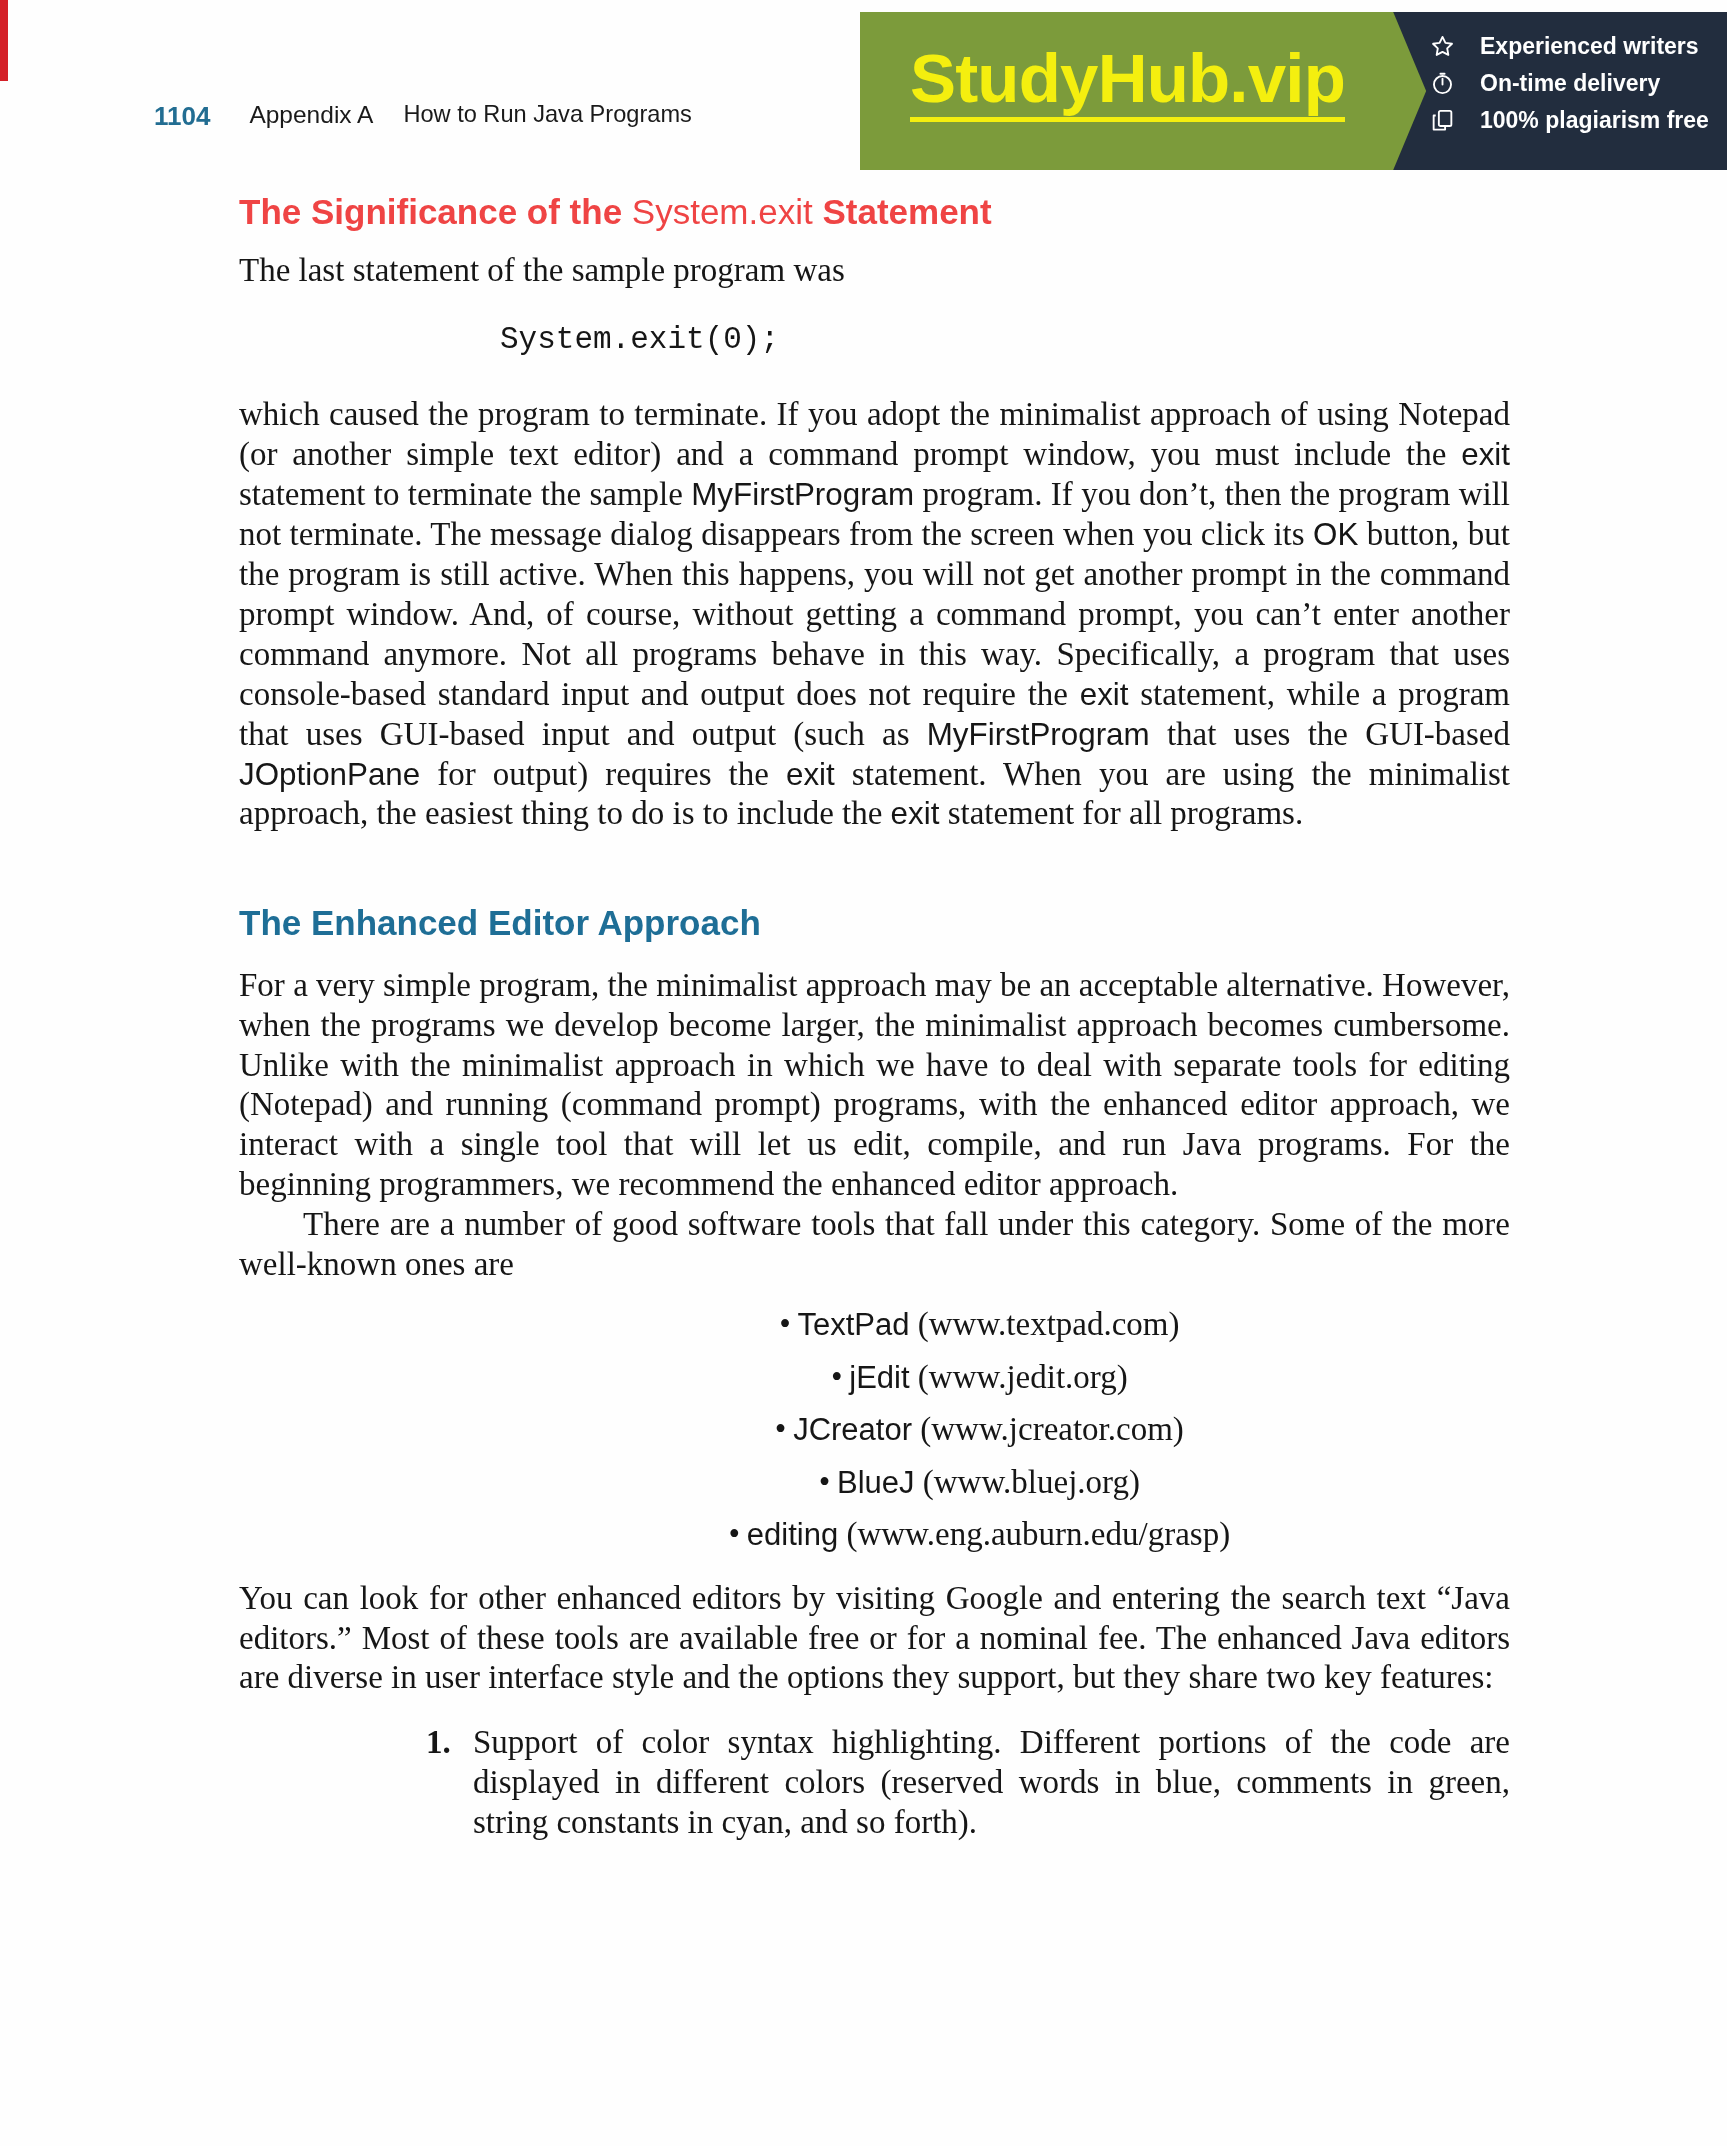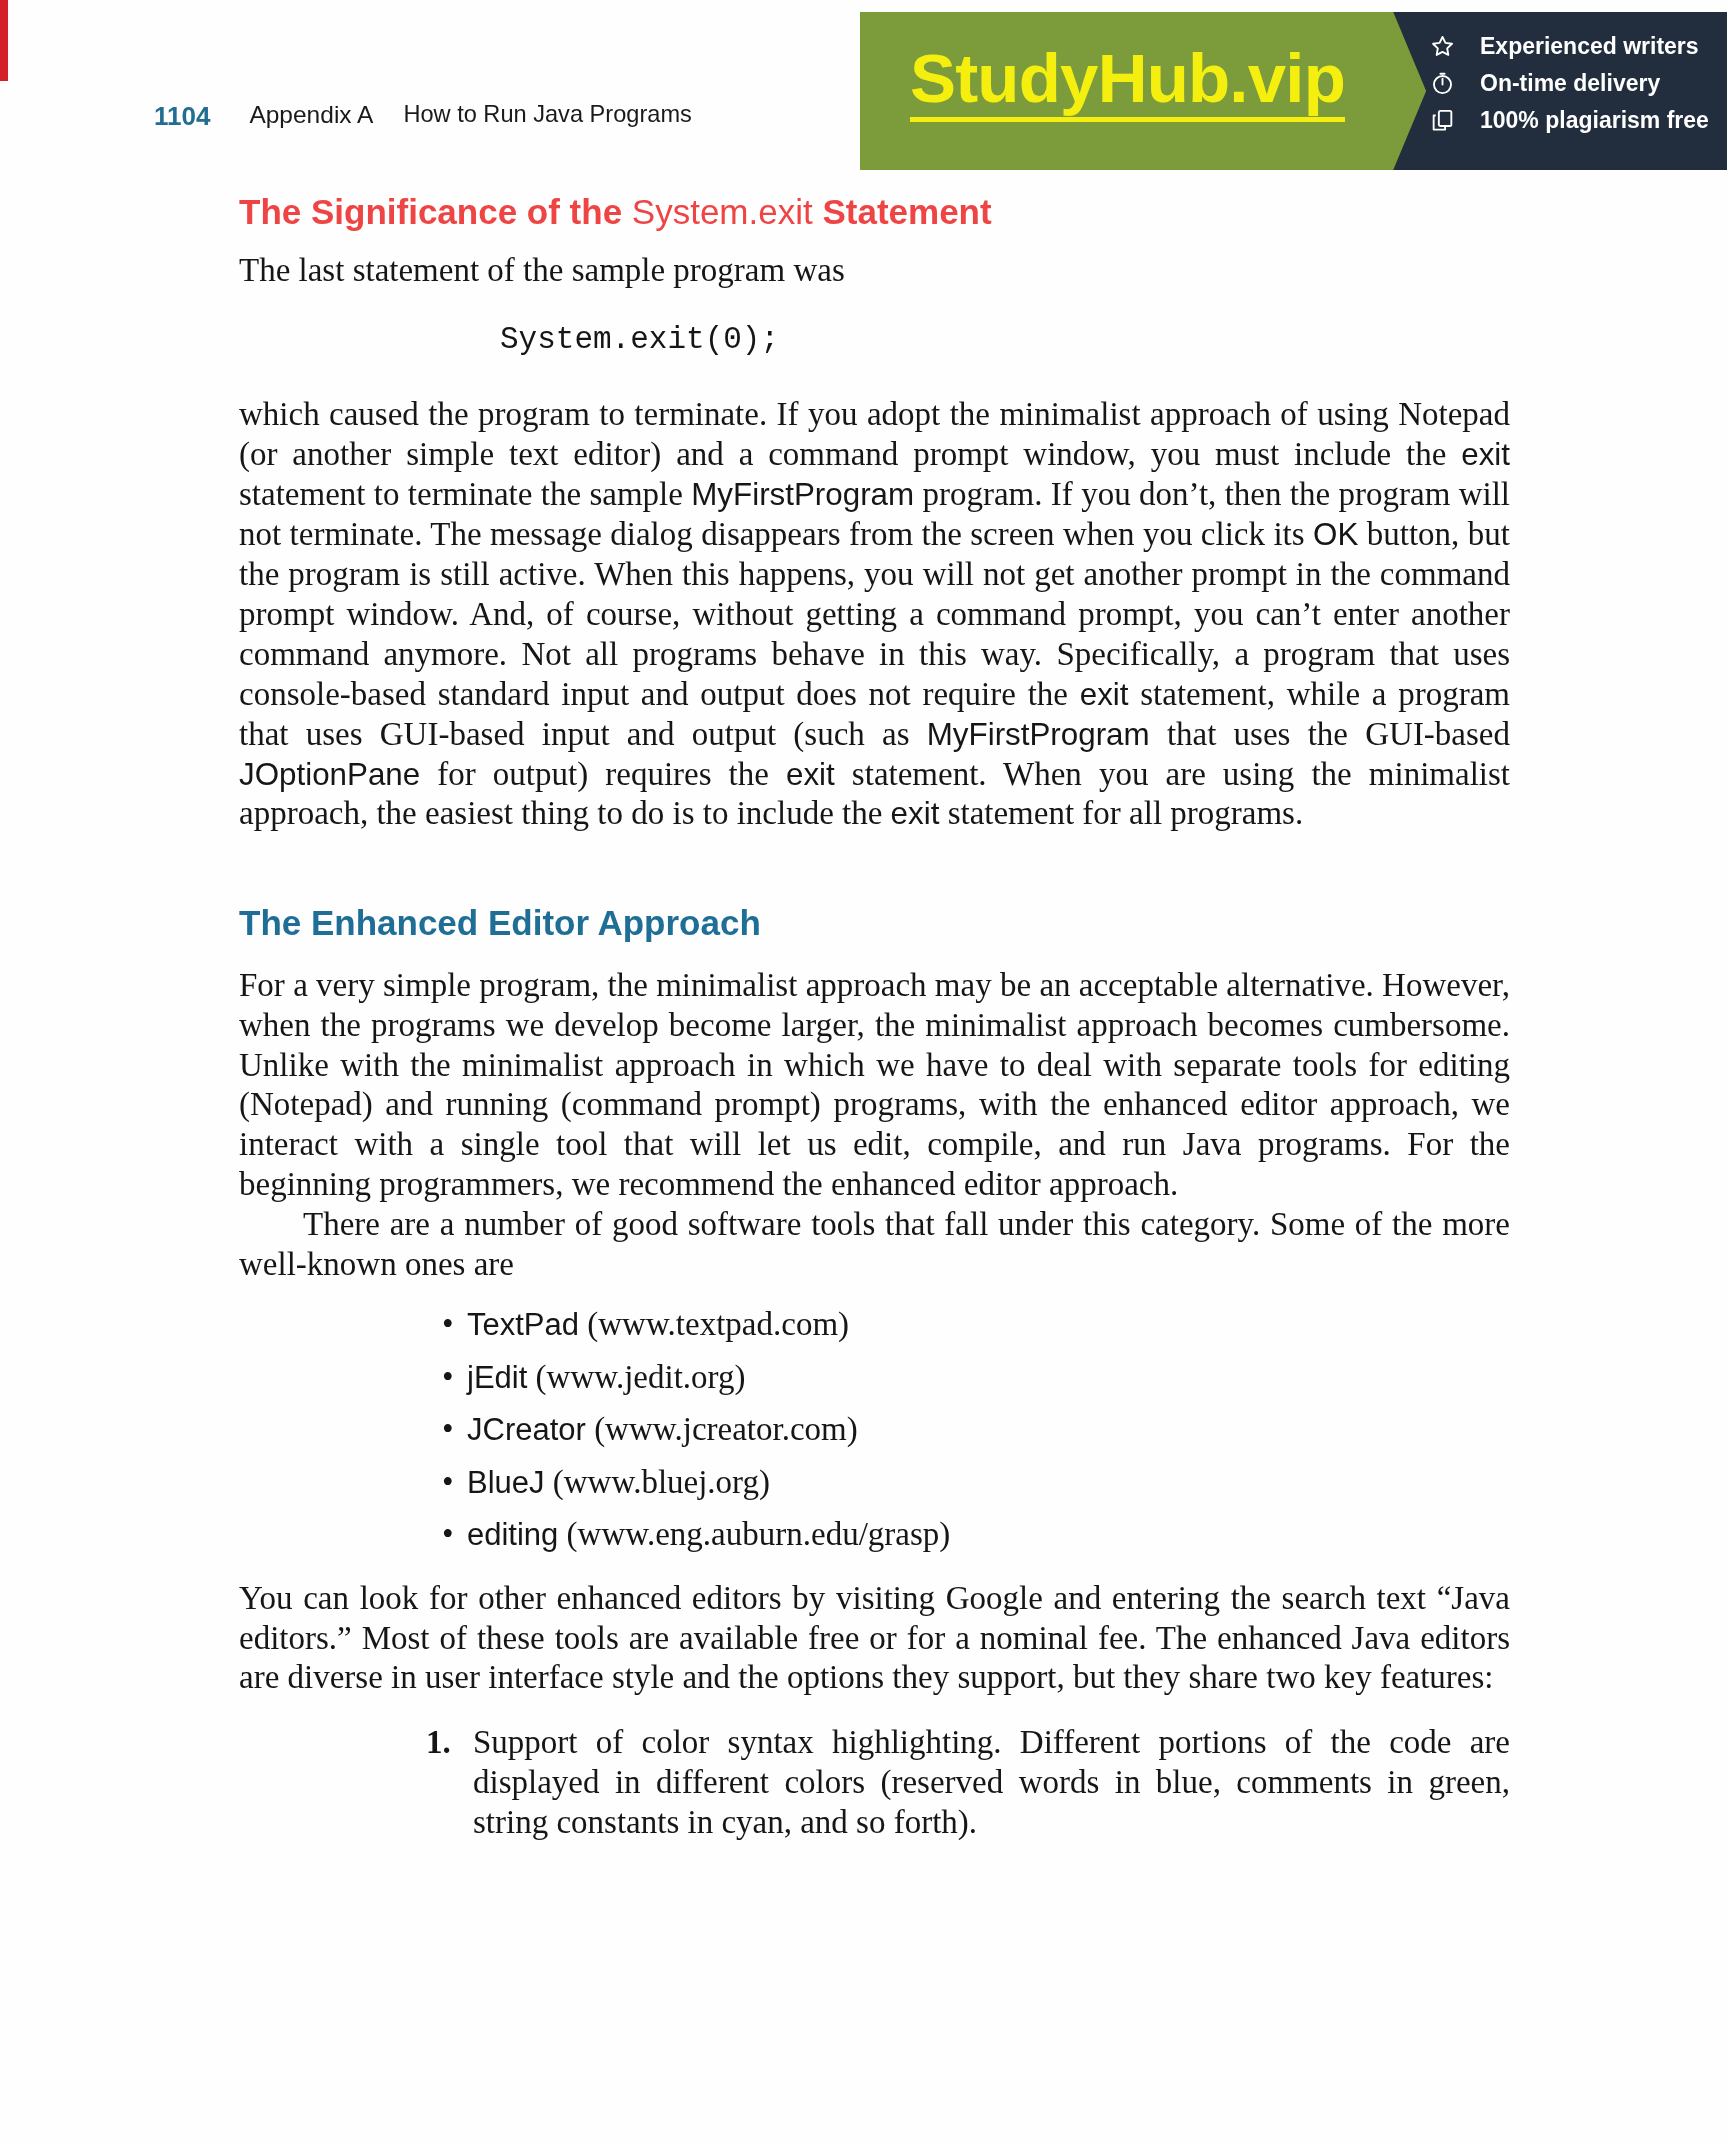--- a/index.html
+++ b/index.html
@@ -40,21 +40,21 @@
     font-size:35px; line-height:1.15; margin:0 0 18.6px 0; }
   .h-olive .code-head { font-weight:400; }
   .h-teal { font-family:"Liberation Sans", sans-serif; font-weight:bold; color:#1e6e96;
     font-size:35px; line-height:1.15; margin:69px 0 22px 0; }
   .codeline { font-family:"Liberation Mono", monospace; font-size:31px; margin:30px 0 37px 261px; }
   p.body { margin:0; text-align:justify; }
   p.indent { text-indent:64px; }
   span.code { font-family:"Liberation Sans", sans-serif; font-size:0.95em; }
 
   ul.tools { list-style:none; margin:20px 0 23.6px 0; padding:0 0 0 203px; }
-  ul.tools li { margin-bottom:12.6px; }
+  ul.tools li { margin-bottom:12.6px;text-align:center; }
   .bullet-marker { display:inline-block; width:25px; }
   .tool-name { font-family:"Liberation Sans", sans-serif; font-size:31px; }
 
   ol.features { list-style:none; margin:25px 0 0 0; padding:0 0 0 187px; }
   ol.features li { display:flex; }
   .feat-num { font-weight:bold; width:47px; flex:none; }
   .feat-text { text-align:justify; }
 </style>
 </head>
 <body>

